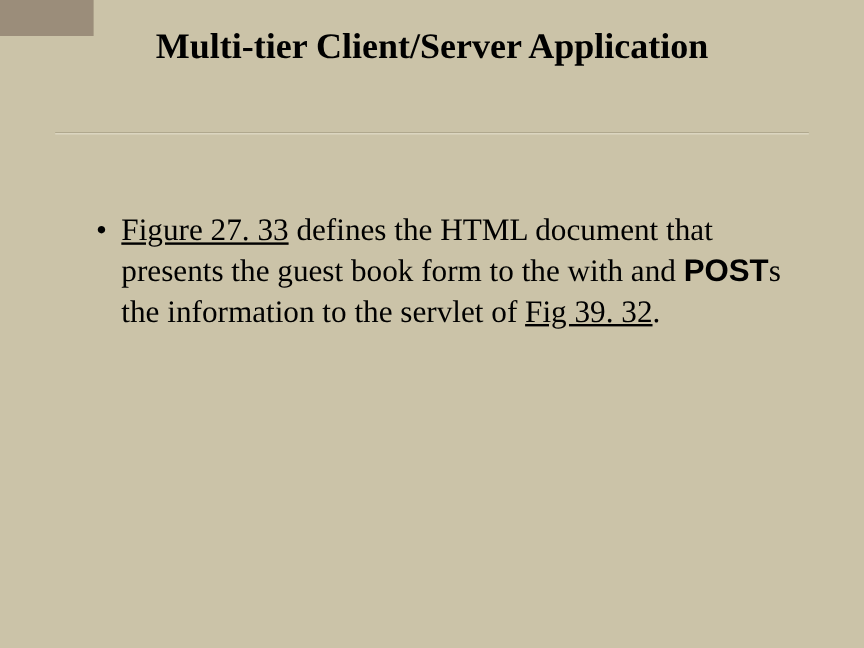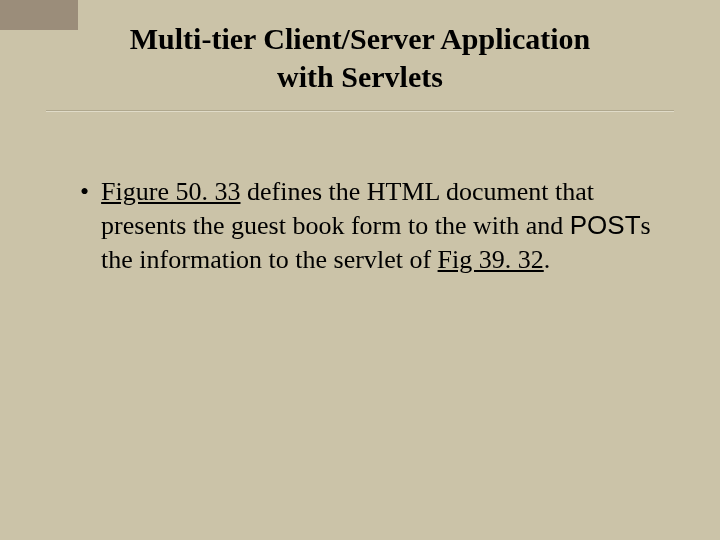--- a/index.html
+++ b/index.html
@@ -61,40 +61,39 @@
     font-size: 26px;
     line-height: 1.3;
   }
   .lnk {
     text-decoration: underline;
     color: #000;
     cursor: pointer;
   }
   .bold {
     font-family: Arial, Helvetica, sans-serif;
-    font-weight: normal;
+    font-weight: bold;
     margin-top: 46px;
   }
 </style>
 </head>
 <body>
 
 <div class="slide">
   <div class="corner"></div>
 
   <div class="title-wrap">
     <div class="title">
       <span>Multi-tier Client/Server Application</span><br>
-      <span>with Servlets</span>
     </div>
   </div>
 
   <div class="rule"></div>
 
   <div class="content">
     <div class="bullet-row">
       <div class="bullet-mark">•</div>
       <div class="bullet-text">
-        <span class="lnk">Figure 50. 33</span><span> defines the HTML document that presents the guest book form to the with and </span><span class="bold">POST</span><span>s the information to the servlet of </span><span class="lnk">Fig 39. 32</span><span>.</span>
+        <span class="lnk">Figure 27. 33</span><span> defines the HTML document that presents the guest book form to the with and </span><span class="bold">POST</span><span>s the information to the servlet of </span><span class="lnk">Fig 39. 32</span><span>.</span>
       </div>
     </div>
   </div>
 </div>
 
 </body></html>

